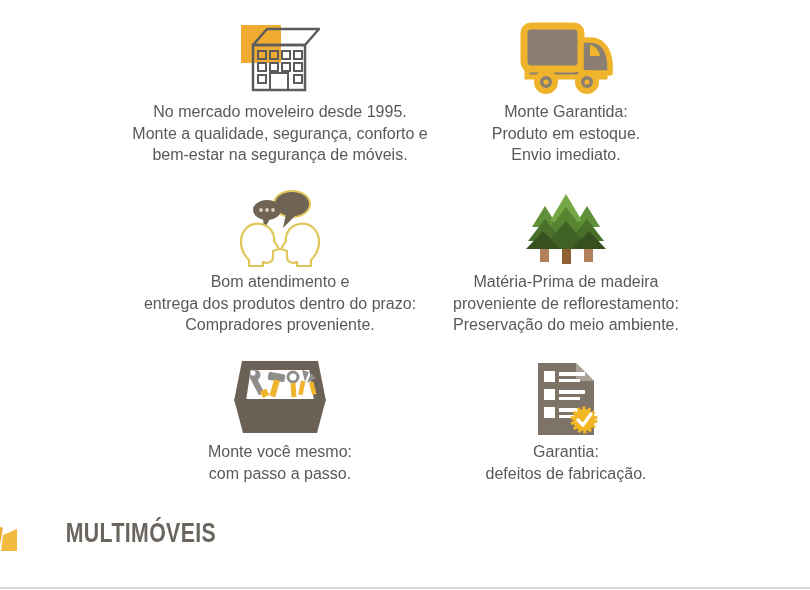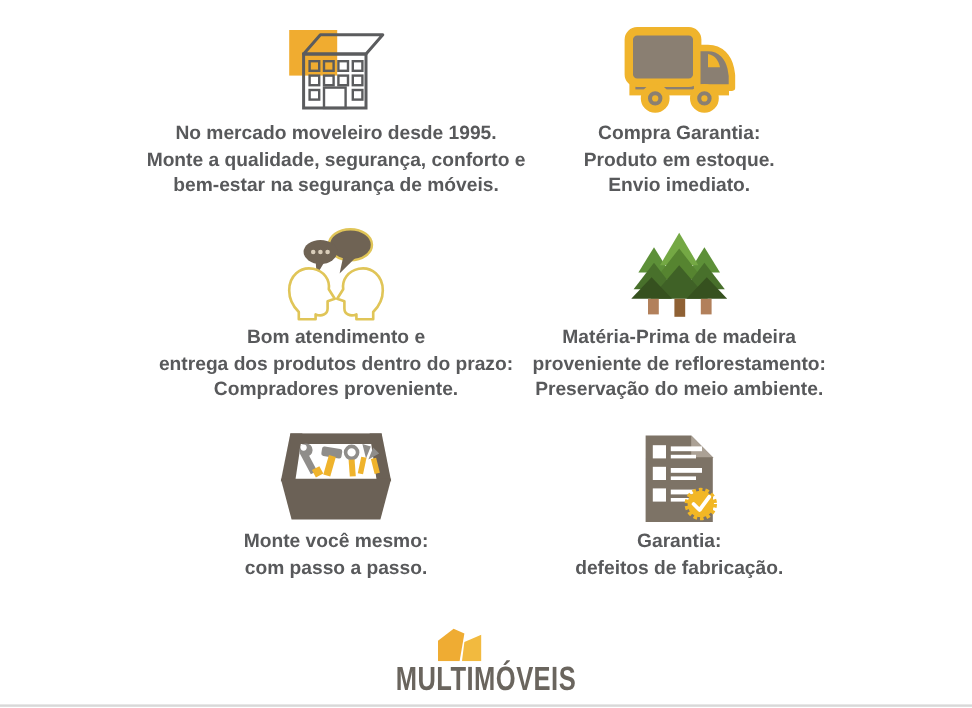--- a/index.html
+++ b/index.html
@@ -9,26 +9,26 @@
   }
   .grid{
     position:absolute;left:137px;top:0;width:572px;
     display:grid;grid-template-columns:286px 286px;grid-template-rows:178px 170px 167px;
   }
   .cell{display:flex;flex-direction:column;align-items:center;}
   .row1{padding-top:20px}.row2{padding-top:12px}.row3{padding-top:12px}
   .icon-box{height:76px;display:flex;align-items:center;justify-content:center;}
   .lines{margin-top:5px;text-align:center;}
   .line{
-    white-space:nowrap;font-size:16px;font-weight:bold;color:#58595B;
+    white-space:nowrap;font-size:16px;font-weight:normal;color:#58595B;
     line-height:21.5px;letter-spacing:0px;
   }
   .footer{
     position:absolute;top:513px;left:0;width:810px;
-    display:flex;flex-direction:column;align-items:center;
+    display:flex;flex-direction:row;align-items:center;
   }
   .logo-mark{transform:translateX(-21px);margin-top:10px;}
   .logo-text{
     display:inline-block;font-size:28px;font-weight:bold;color:#6A655E;
     transform:scaleX(0.76);transform-origin:center;line-height:27px;margin-top:1px;
     letter-spacing:0.5px;
   }
   .bottom-line{position:absolute;left:0;bottom:1px;width:810px;height:2px;background:#d8d8d8;}
 </style>
 </head>
@@ -71,21 +71,21 @@
           <rect x="5" y="5" width="57" height="43" rx="7" fill="#8A7F72" stroke="#F0B42C" stroke-width="7"></rect>
           <path d="M62,19 h9 c11,0 17,8 19,17 l1,6 v10 h-29 z" fill="#8A7F72" stroke="#F0B42C" stroke-width="5.5" stroke-linejoin="round"></path>
           <path d="M71,24 c6,1 9,6 10,11 l-10,0 z" fill="#F0B42C"></path>
           <circle cx="27" cy="61" r="9" fill="#8A7F72" stroke="#F0B42C" stroke-width="6"></circle>
           <circle cx="27" cy="61" r="2.6" fill="#F0B42C"></circle>
           <circle cx="68" cy="61" r="9" fill="#8A7F72" stroke="#F0B42C" stroke-width="6"></circle>
           <circle cx="68" cy="61" r="2.6" fill="#F0B42C"></circle>
         </svg>
       </div>
       <div class="lines">
-        <div class="line">Compra Garantia:</div>
+        <div class="line">Monte Garantida:</div>
         <div class="line">Produto em estoque.</div>
         <div class="line">Envio imediato.</div>
       </div>
     </div>
 
     <div class="cell row2">
       <div class="icon-box">
         <svg width="104" height="80" viewBox="0 0 104 80">
           <ellipse cx="64" cy="16" rx="18" ry="13" fill="#6F6354" stroke="#E0C558" stroke-width="2"></ellipse>
           <polygon points="58,26 68,27 55,40" fill="#6F6354"></polygon>

